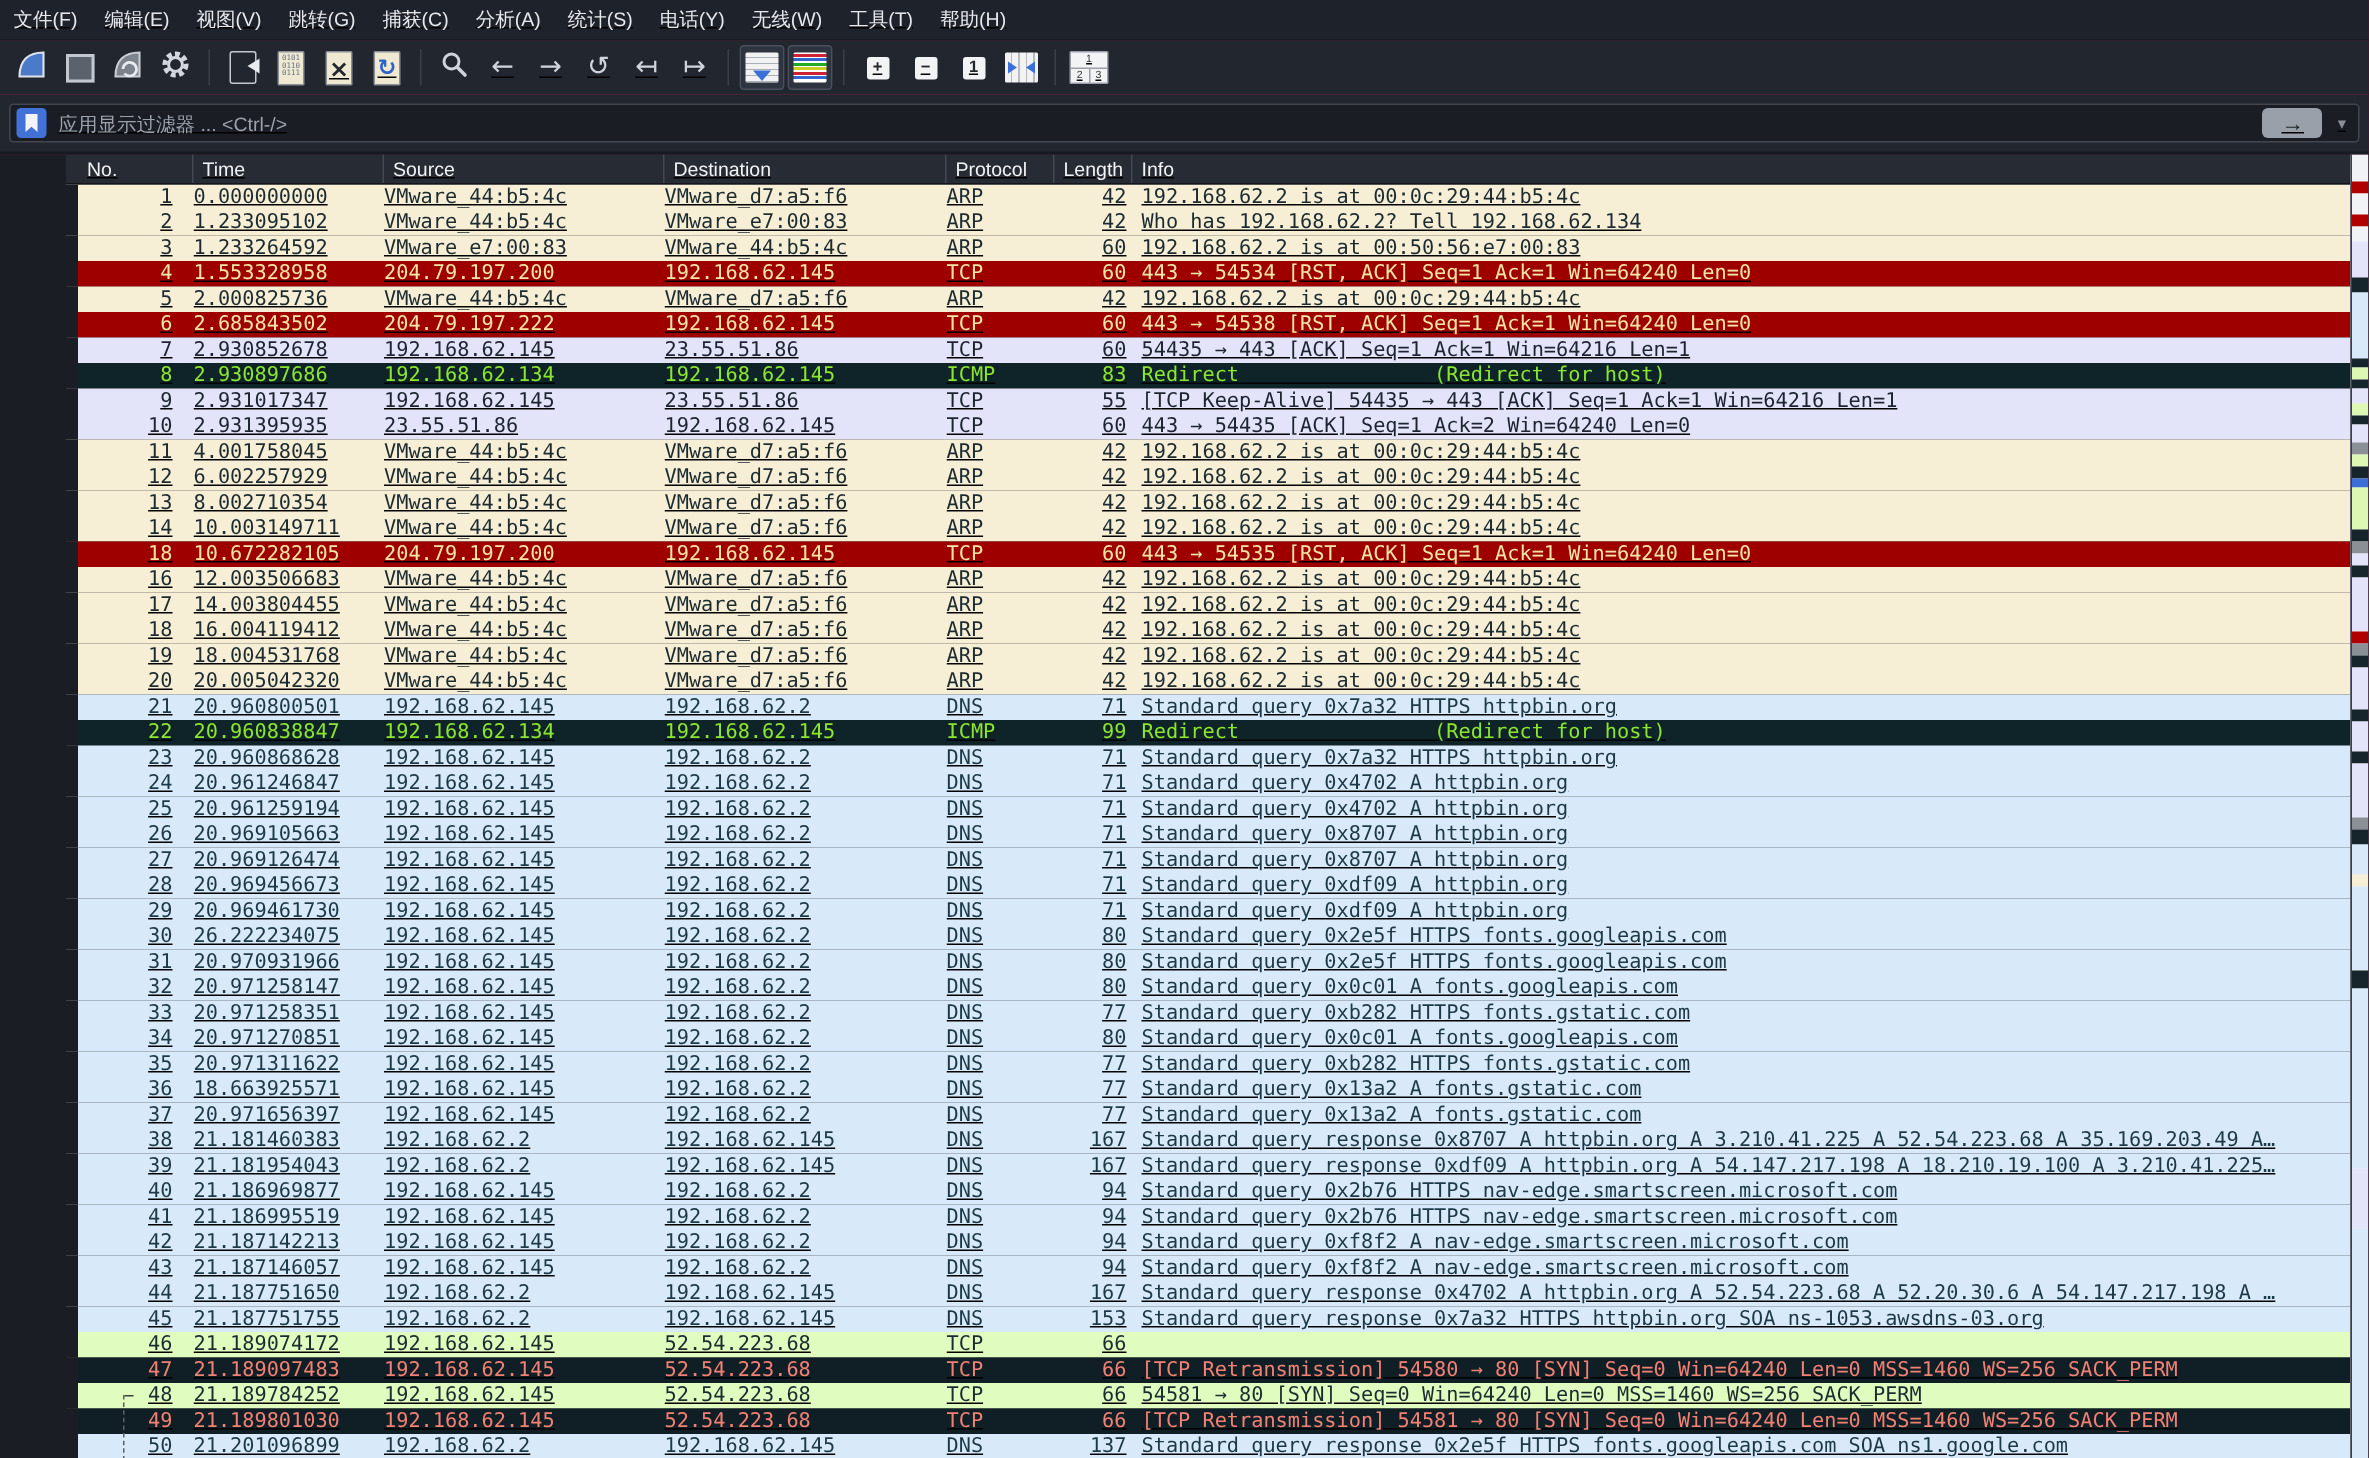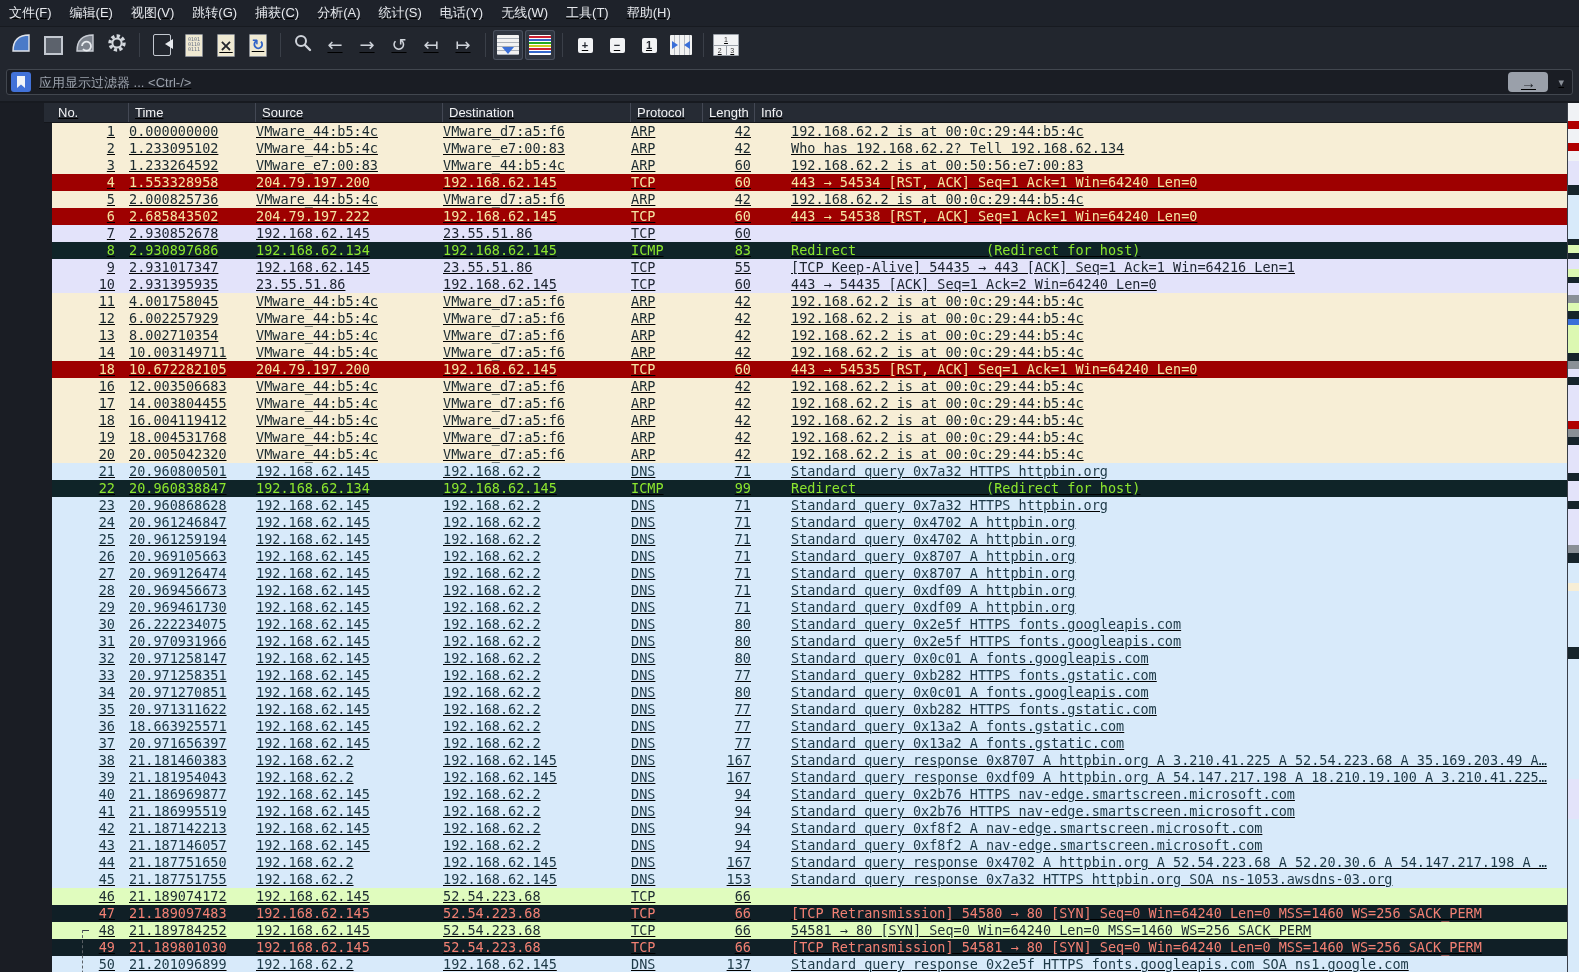--- a/index.html
+++ b/index.html
@@ -50,21 +50,21 @@
   .rows{flex:1;position:relative;overflow:hidden;background:#1a1d24;}
   .prow{height:17px;display:flex;font-family:"DejaVu Sans Mono","Liberation Mono",monospace;font-size:13.5px;line-height:17px;white-space:pre;}
   .cell{box-sizing:border-box;overflow:hidden;flex:0 0 auto;}
   .c-gut{width:8px;background:#1a1d24;}
   .c-no{width:77px;text-align:right;padding-right:14px;}
   .c-time{width:127px;}
   .c-src{width:187px;}
   .c-dst{width:188px;}
   .c-proto{width:72px;}
   .c-len{width:52px;text-align:right;padding-right:4px;}
-  .c-info{flex:1 1 auto;padding-left:6px;margin-left:30px;}
+  .c-info{flex:1 1 auto;padding-left:6px;}
   .h-gut{width:8px;border-right:none;}
   .h-no{width:77px;}
   .h-time{width:127px;}
   .h-src{width:187px;}
   .h-dst{width:188px;}
   .h-proto{width:72px;}
   .h-len{width:52px;}
   .h-info{flex:1;border-right:none;}
 
   .s-arp{background:#f7eed6;color:#1c2b30;}
@@ -223,21 +223,21 @@
           <div class="hcell h-info">Info</div>
         </div>
       <div class="rows" id="rows">
 
       <div class="prow s-arp"><div class="cell c-gut"></div><div class="cell c-no">1</div><div class="cell c-time">0.000000000</div><div class="cell c-src">VMware_44:b5:4c</div><div class="cell c-dst">VMware_d7:a5:f6</div><div class="cell c-proto">ARP</div><div class="cell c-len">42</div><div class="cell c-info">192.168.62.2 is at 00:0c:29:44:b5:4c</div></div>
           <div class="prow s-arp"><div class="cell c-gut"></div><div class="cell c-no">2</div><div class="cell c-time">1.233095102</div><div class="cell c-src">VMware_44:b5:4c</div><div class="cell c-dst">VMware_e7:00:83</div><div class="cell c-proto">ARP</div><div class="cell c-len">42</div><div class="cell c-info">Who has 192.168.62.2? Tell 192.168.62.134</div></div>
           <div class="prow s-arp"><div class="cell c-gut"></div><div class="cell c-no">3</div><div class="cell c-time">1.233264592</div><div class="cell c-src">VMware_e7:00:83</div><div class="cell c-dst">VMware_44:b5:4c</div><div class="cell c-proto">ARP</div><div class="cell c-len">60</div><div class="cell c-info">192.168.62.2 is at 00:50:56:e7:00:83</div></div>
           <div class="prow s-rst"><div class="cell c-gut"></div><div class="cell c-no">4</div><div class="cell c-time">1.553328958</div><div class="cell c-src">204.79.197.200</div><div class="cell c-dst">192.168.62.145</div><div class="cell c-proto">TCP</div><div class="cell c-len">60</div><div class="cell c-info">443 → 54534 [RST, ACK] Seq=1 Ack=1 Win=64240 Len=0</div></div>
           <div class="prow s-arp"><div class="cell c-gut"></div><div class="cell c-no">5</div><div class="cell c-time">2.000825736</div><div class="cell c-src">VMware_44:b5:4c</div><div class="cell c-dst">VMware_d7:a5:f6</div><div class="cell c-proto">ARP</div><div class="cell c-len">42</div><div class="cell c-info">192.168.62.2 is at 00:0c:29:44:b5:4c</div></div>
           <div class="prow s-rst"><div class="cell c-gut"></div><div class="cell c-no">6</div><div class="cell c-time">2.685843502</div><div class="cell c-src">204.79.197.222</div><div class="cell c-dst">192.168.62.145</div><div class="cell c-proto">TCP</div><div class="cell c-len">60</div><div class="cell c-info">443 → 54538 [RST, ACK] Seq=1 Ack=1 Win=64240 Len=0</div></div>
-          <div class="prow s-tcp"><div class="cell c-gut"></div><div class="cell c-no">7</div><div class="cell c-time">2.930852678</div><div class="cell c-src">192.168.62.145</div><div class="cell c-dst">23.55.51.86</div><div class="cell c-proto">TCP</div><div class="cell c-len">60</div></div>
+          <div class="prow s-tcp"><div class="cell c-gut"></div><div class="cell c-no">7</div><div class="cell c-time">2.930852678</div><div class="cell c-src">192.168.62.145</div><div class="cell c-dst">23.55.51.86</div><div class="cell c-proto">TCP</div><div class="cell c-len">60</div><div class="cell c-info">54435 → 443 [ACK] Seq=1 Ack=1 Win=64216 Len=1</div></div>
           <div class="prow s-icmp"><div class="cell c-gut"></div><div class="cell c-no">8</div><div class="cell c-time">2.930897686</div><div class="cell c-src">192.168.62.134</div><div class="cell c-dst">192.168.62.145</div><div class="cell c-proto">ICMP</div><div class="cell c-len">83</div><div class="cell c-info">Redirect                (Redirect for host)</div></div>
           <div class="prow s-tcp"><div class="cell c-gut"></div><div class="cell c-no">9</div><div class="cell c-time">2.931017347</div><div class="cell c-src">192.168.62.145</div><div class="cell c-dst">23.55.51.86</div><div class="cell c-proto">TCP</div><div class="cell c-len">55</div><div class="cell c-info">[TCP Keep-Alive] 54435 → 443 [ACK] Seq=1 Ack=1 Win=64216 Len=1</div></div>
           <div class="prow s-tcp"><div class="cell c-gut"></div><div class="cell c-no">10</div><div class="cell c-time">2.931395935</div><div class="cell c-src">23.55.51.86</div><div class="cell c-dst">192.168.62.145</div><div class="cell c-proto">TCP</div><div class="cell c-len">60</div><div class="cell c-info">443 → 54435 [ACK] Seq=1 Ack=2 Win=64240 Len=0</div></div>
           <div class="prow s-arp"><div class="cell c-gut"></div><div class="cell c-no">11</div><div class="cell c-time">4.001758045</div><div class="cell c-src">VMware_44:b5:4c</div><div class="cell c-dst">VMware_d7:a5:f6</div><div class="cell c-proto">ARP</div><div class="cell c-len">42</div><div class="cell c-info">192.168.62.2 is at 00:0c:29:44:b5:4c</div></div>
           <div class="prow s-arp"><div class="cell c-gut"></div><div class="cell c-no">12</div><div class="cell c-time">6.002257929</div><div class="cell c-src">VMware_44:b5:4c</div><div class="cell c-dst">VMware_d7:a5:f6</div><div class="cell c-proto">ARP</div><div class="cell c-len">42</div><div class="cell c-info">192.168.62.2 is at 00:0c:29:44:b5:4c</div></div>
           <div class="prow s-arp"><div class="cell c-gut"></div><div class="cell c-no">13</div><div class="cell c-time">8.002710354</div><div class="cell c-src">VMware_44:b5:4c</div><div class="cell c-dst">VMware_d7:a5:f6</div><div class="cell c-proto">ARP</div><div class="cell c-len">42</div><div class="cell c-info">192.168.62.2 is at 00:0c:29:44:b5:4c</div></div>
           <div class="prow s-arp"><div class="cell c-gut"></div><div class="cell c-no">14</div><div class="cell c-time">10.003149711</div><div class="cell c-src">VMware_44:b5:4c</div><div class="cell c-dst">VMware_d7:a5:f6</div><div class="cell c-proto">ARP</div><div class="cell c-len">42</div><div class="cell c-info">192.168.62.2 is at 00:0c:29:44:b5:4c</div></div>
           <div class="prow s-rst"><div class="cell c-gut"></div><div class="cell c-no">18</div><div class="cell c-time">10.672282105</div><div class="cell c-src">204.79.197.200</div><div class="cell c-dst">192.168.62.145</div><div class="cell c-proto">TCP</div><div class="cell c-len">60</div><div class="cell c-info">443 → 54535 [RST, ACK] Seq=1 Ack=1 Win=64240 Len=0</div></div>
           <div class="prow s-arp"><div class="cell c-gut"></div><div class="cell c-no">16</div><div class="cell c-time">12.003506683</div><div class="cell c-src">VMware_44:b5:4c</div><div class="cell c-dst">VMware_d7:a5:f6</div><div class="cell c-proto">ARP</div><div class="cell c-len">42</div><div class="cell c-info">192.168.62.2 is at 00:0c:29:44:b5:4c</div></div>
           <div class="prow s-arp"><div class="cell c-gut"></div><div class="cell c-no">17</div><div class="cell c-time">14.003804455</div><div class="cell c-src">VMware_44:b5:4c</div><div class="cell c-dst">VMware_d7:a5:f6</div><div class="cell c-proto">ARP</div><div class="cell c-len">42</div><div class="cell c-info">192.168.62.2 is at 00:0c:29:44:b5:4c</div></div>

